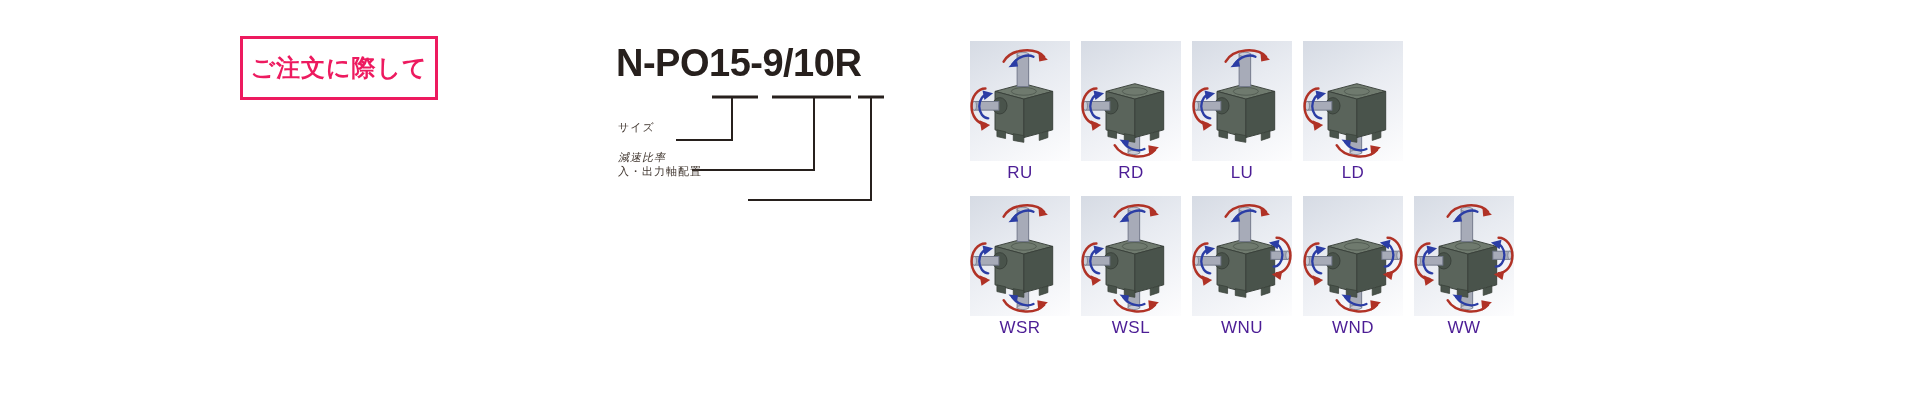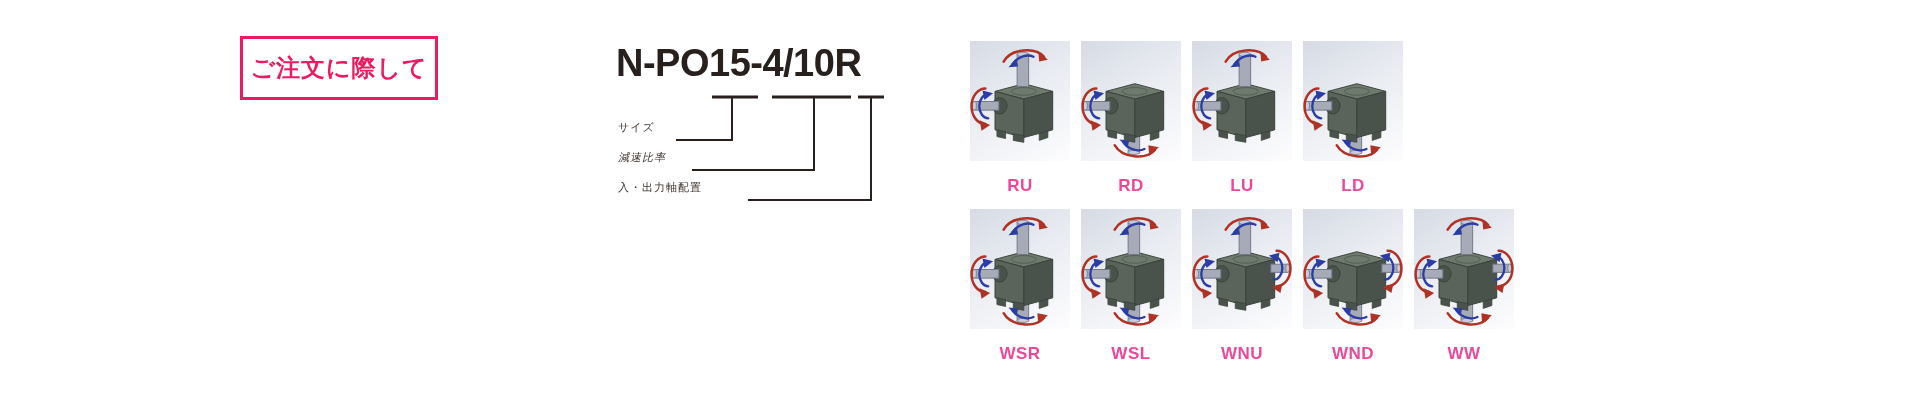--- a/index.html
+++ b/index.html
@@ -21,49 +21,49 @@
   .model-number{
     position:absolute;left:6px;top:2px;font-size:38px;font-weight:600;
     letter-spacing:-0.5px;color:var(--ink,#27201d);white-space:nowrap;
   }
   .callout-lines{position:absolute;left:0;top:48px;width:290px;height:132px;}
   .callout-label{
     position:absolute;left:8px;font-size:11px;color:#40362f;letter-spacing:1px;white-space:nowrap;
   }
   .callout-label.c0{top:80px;}
   .callout-label.c1{top:110px;font-style:italic;}
-  .callout-label.c2{top:140px;text-align:right;}
+  .callout-label.c2{top:124px;text-align:right;}
   
   .shaft-section{position:absolute;left:970px;top:22px;}
   .heading{font-size:15px;font-weight:bold;color:#2f2724;letter-spacing:1px;}
   .tile-row{display:flex;gap:11px;}
   .tile-row.r1{margin-top:19px;}
   .tile-row.r2{margin-top:13px;}
   .tile-cell{width:100px;display:flex;flex-direction:column;align-items:center;}
   .tile{
     width:100px;height:120px;
     background:linear-gradient(150deg,#d6dbe4 0%,#e8ebf1 42%,#fdfdfe 100%);
   }
   .tile svg{display:block;}
   .tile-label{
-    margin-top:15px;height:20px;line-height:20px;font-size:17px;color:#ec4899;
-    letter-spacing:0.5px;text-align:center;font-weight:bold;
+    margin-top:2px;height:20px;line-height:20px;font-size:17px;color:#4c1d95;
+    letter-spacing:0.5px;text-align:center;
   }
 </style>
 </head>
 <body>
 
 <div class="page">
 
   <div class="order-note">
     <span>ご注文に際して</span>
   </div>
 
   <div class="model-area">
-    <div class="model-number">N-PO15-4/10R</div>
+    <div class="model-number">N-PO15-9/10R</div>
     <svg class="callout-lines" viewBox="0 0 290 132" width="290" height="132">
       <g stroke="#27201d" fill="none">
         <line x1="102" y1="9" x2="148" y2="9" stroke-width="3"></line>
         <line x1="162" y1="9" x2="241" y2="9" stroke-width="3"></line>
         <line x1="248" y1="9" x2="274" y2="9" stroke-width="3"></line>
         <path d="M66,52 H122 V10" stroke-width="2"></path>
         <path d="M82,82 H204 V10" stroke-width="2"></path>
         <path d="M138,112 H261 V10" stroke-width="2"></path>
       </g>
     </svg>

